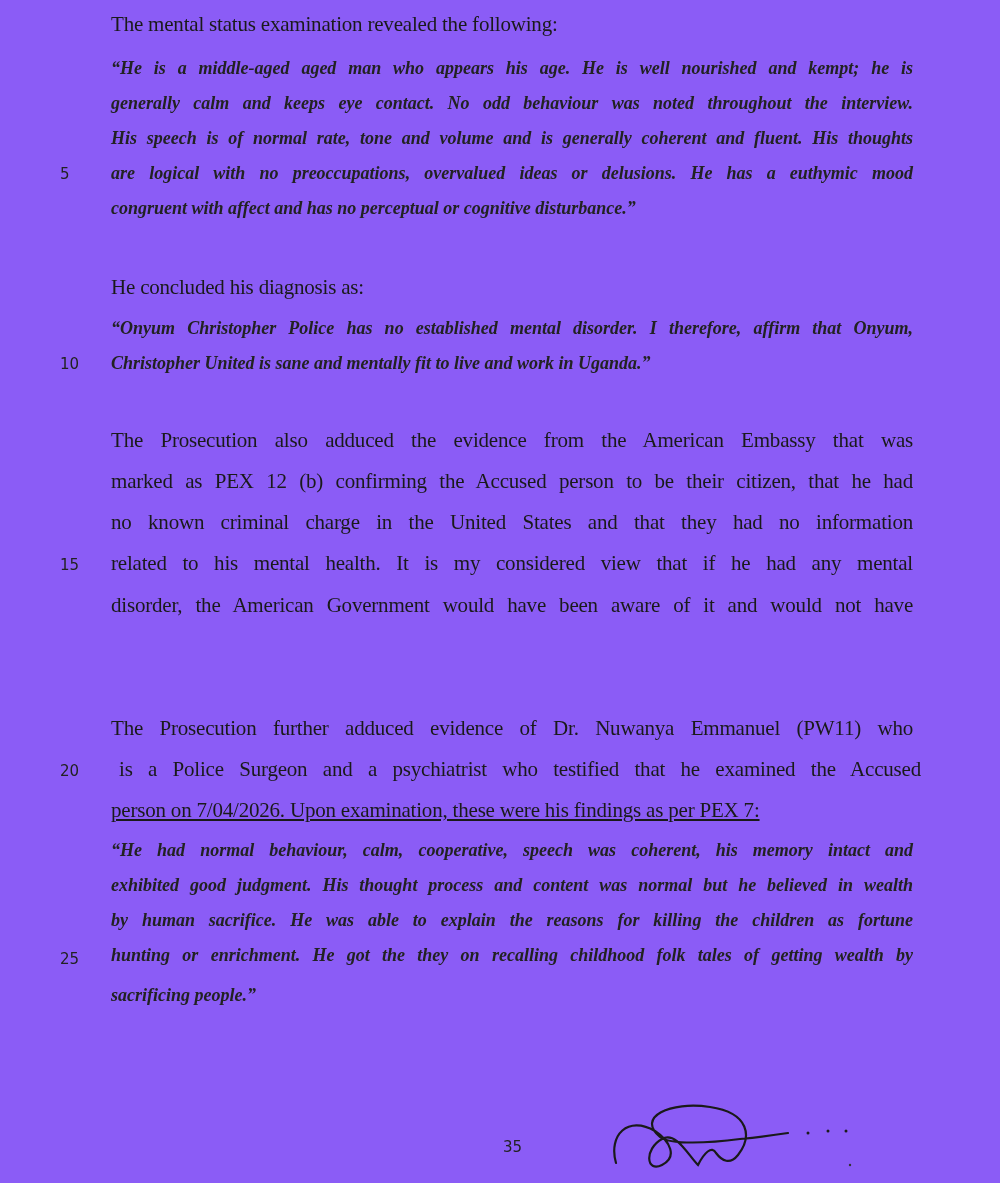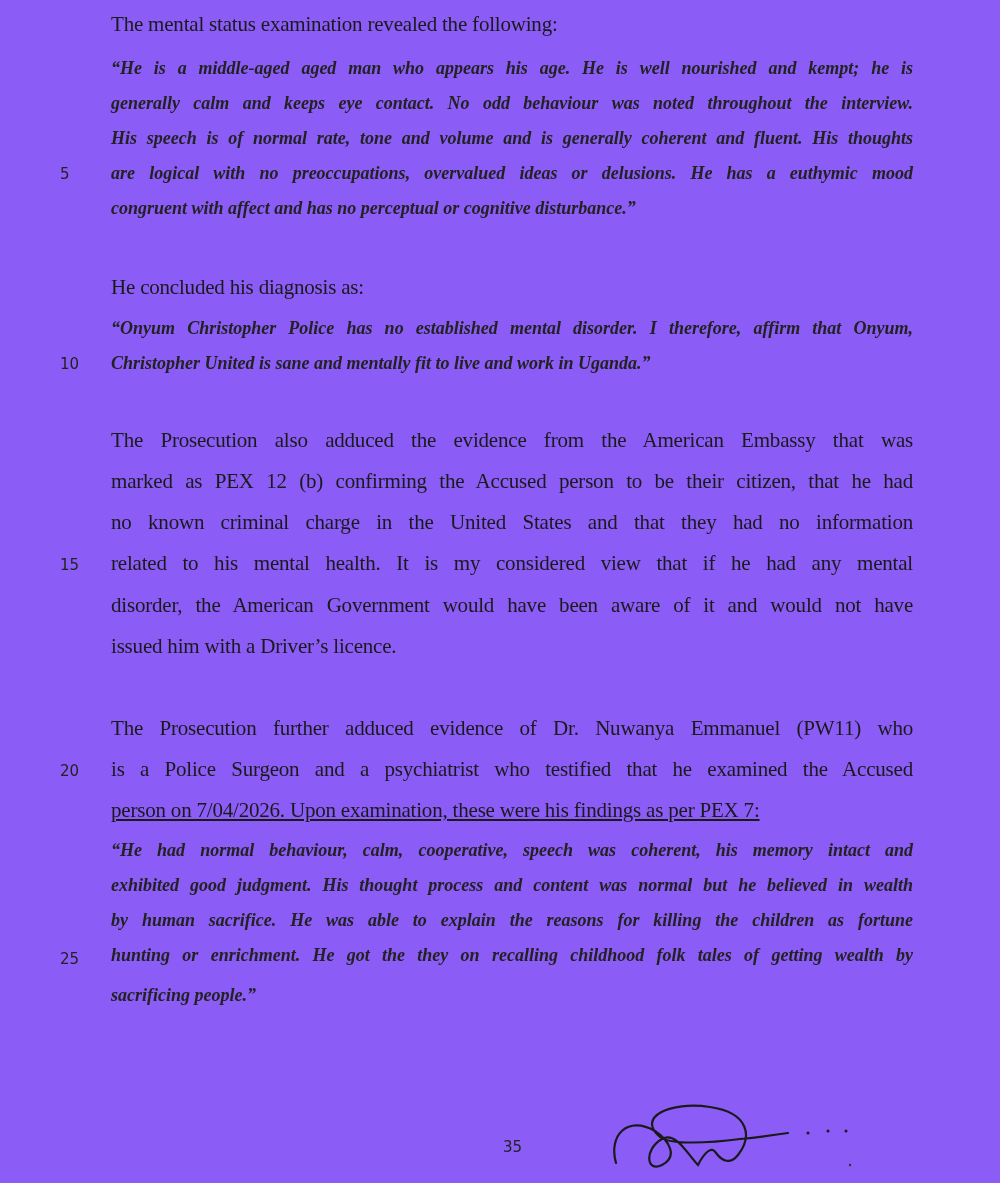--- a/index.html
+++ b/index.html
@@ -29,25 +29,24 @@
   <div class="line normal" style="top:275px;">He concluded his diagnosis as:</div>
   <div class="line quote justify" style="top:318px;">“Onyum Christopher Police has no established mental disorder. I therefore, affirm that Onyum,</div>
   <div class="line quote" style="top:353px;">Christopher United is sane and mentally fit to live and work in Uganda.”</div>
   <div class="lineno" style="top:355px;">10</div>
 
   <div class="line normal justify" style="top:428px;">The Prosecution also adduced the evidence from the American Embassy that was</div>
   <div class="line normal justify" style="top:469px;">marked as PEX 12 (b) confirming the Accused person to be their citizen, that he had</div>
   <div class="line normal justify" style="top:510px;">no known criminal charge in the United States and that they had no information</div>
   <div class="line normal justify" style="top:551px;">related to his mental health. It is my considered view that if he had any mental</div>
   <div class="line normal justify" style="top:593px;">disorder, the American Government would have been aware of it and would not have</div>
-  <div class="line normal" style="top:634px;">issued him with a Driver’s licence.</div>
   <div class="lineno" style="top:556px;">15</div>
 
   <div class="line normal justify" style="top:716px;">The Prosecution further adduced evidence of Dr. Nuwanya Emmanuel (PW11) who</div>
-  <div class="line normal justify" style="top:757px;">is a Police Surgeon and a psychiatrist who testified that he examined the Accused</div>
+  <div class="line normal justify" style="top:757px;margin-left:8px;">is a Police Surgeon and a psychiatrist who testified that he examined the Accused</div>
   <div class="line normal" style="top:798px;text-decoration:underline;">person on 7/04/2026. Upon examination, these were his findings as per PEX 7:</div>
   <div class="lineno" style="top:762px;">20</div>
 
   <div class="line quote justify" style="top:840px;">“He had normal behaviour, calm, cooperative, speech was coherent, his memory intact and</div>
   <div class="line quote justify" style="top:910px;">by human sacrifice. He was able to explain the reasons for killing the children as fortune</div>
   <div class="line quote justify" style="top:875px;">exhibited good judgment. His thought process and content was normal but he believed in wealth</div>
   <div class="line quote justify" style="top:945px;">hunting or enrichment. He got the they on recalling childhood folk tales of getting wealth by</div>
   <div class="line quote" style="top:985px;">sacrificing people.”</div>
   <div class="lineno" style="top:950px;">25</div>
 

